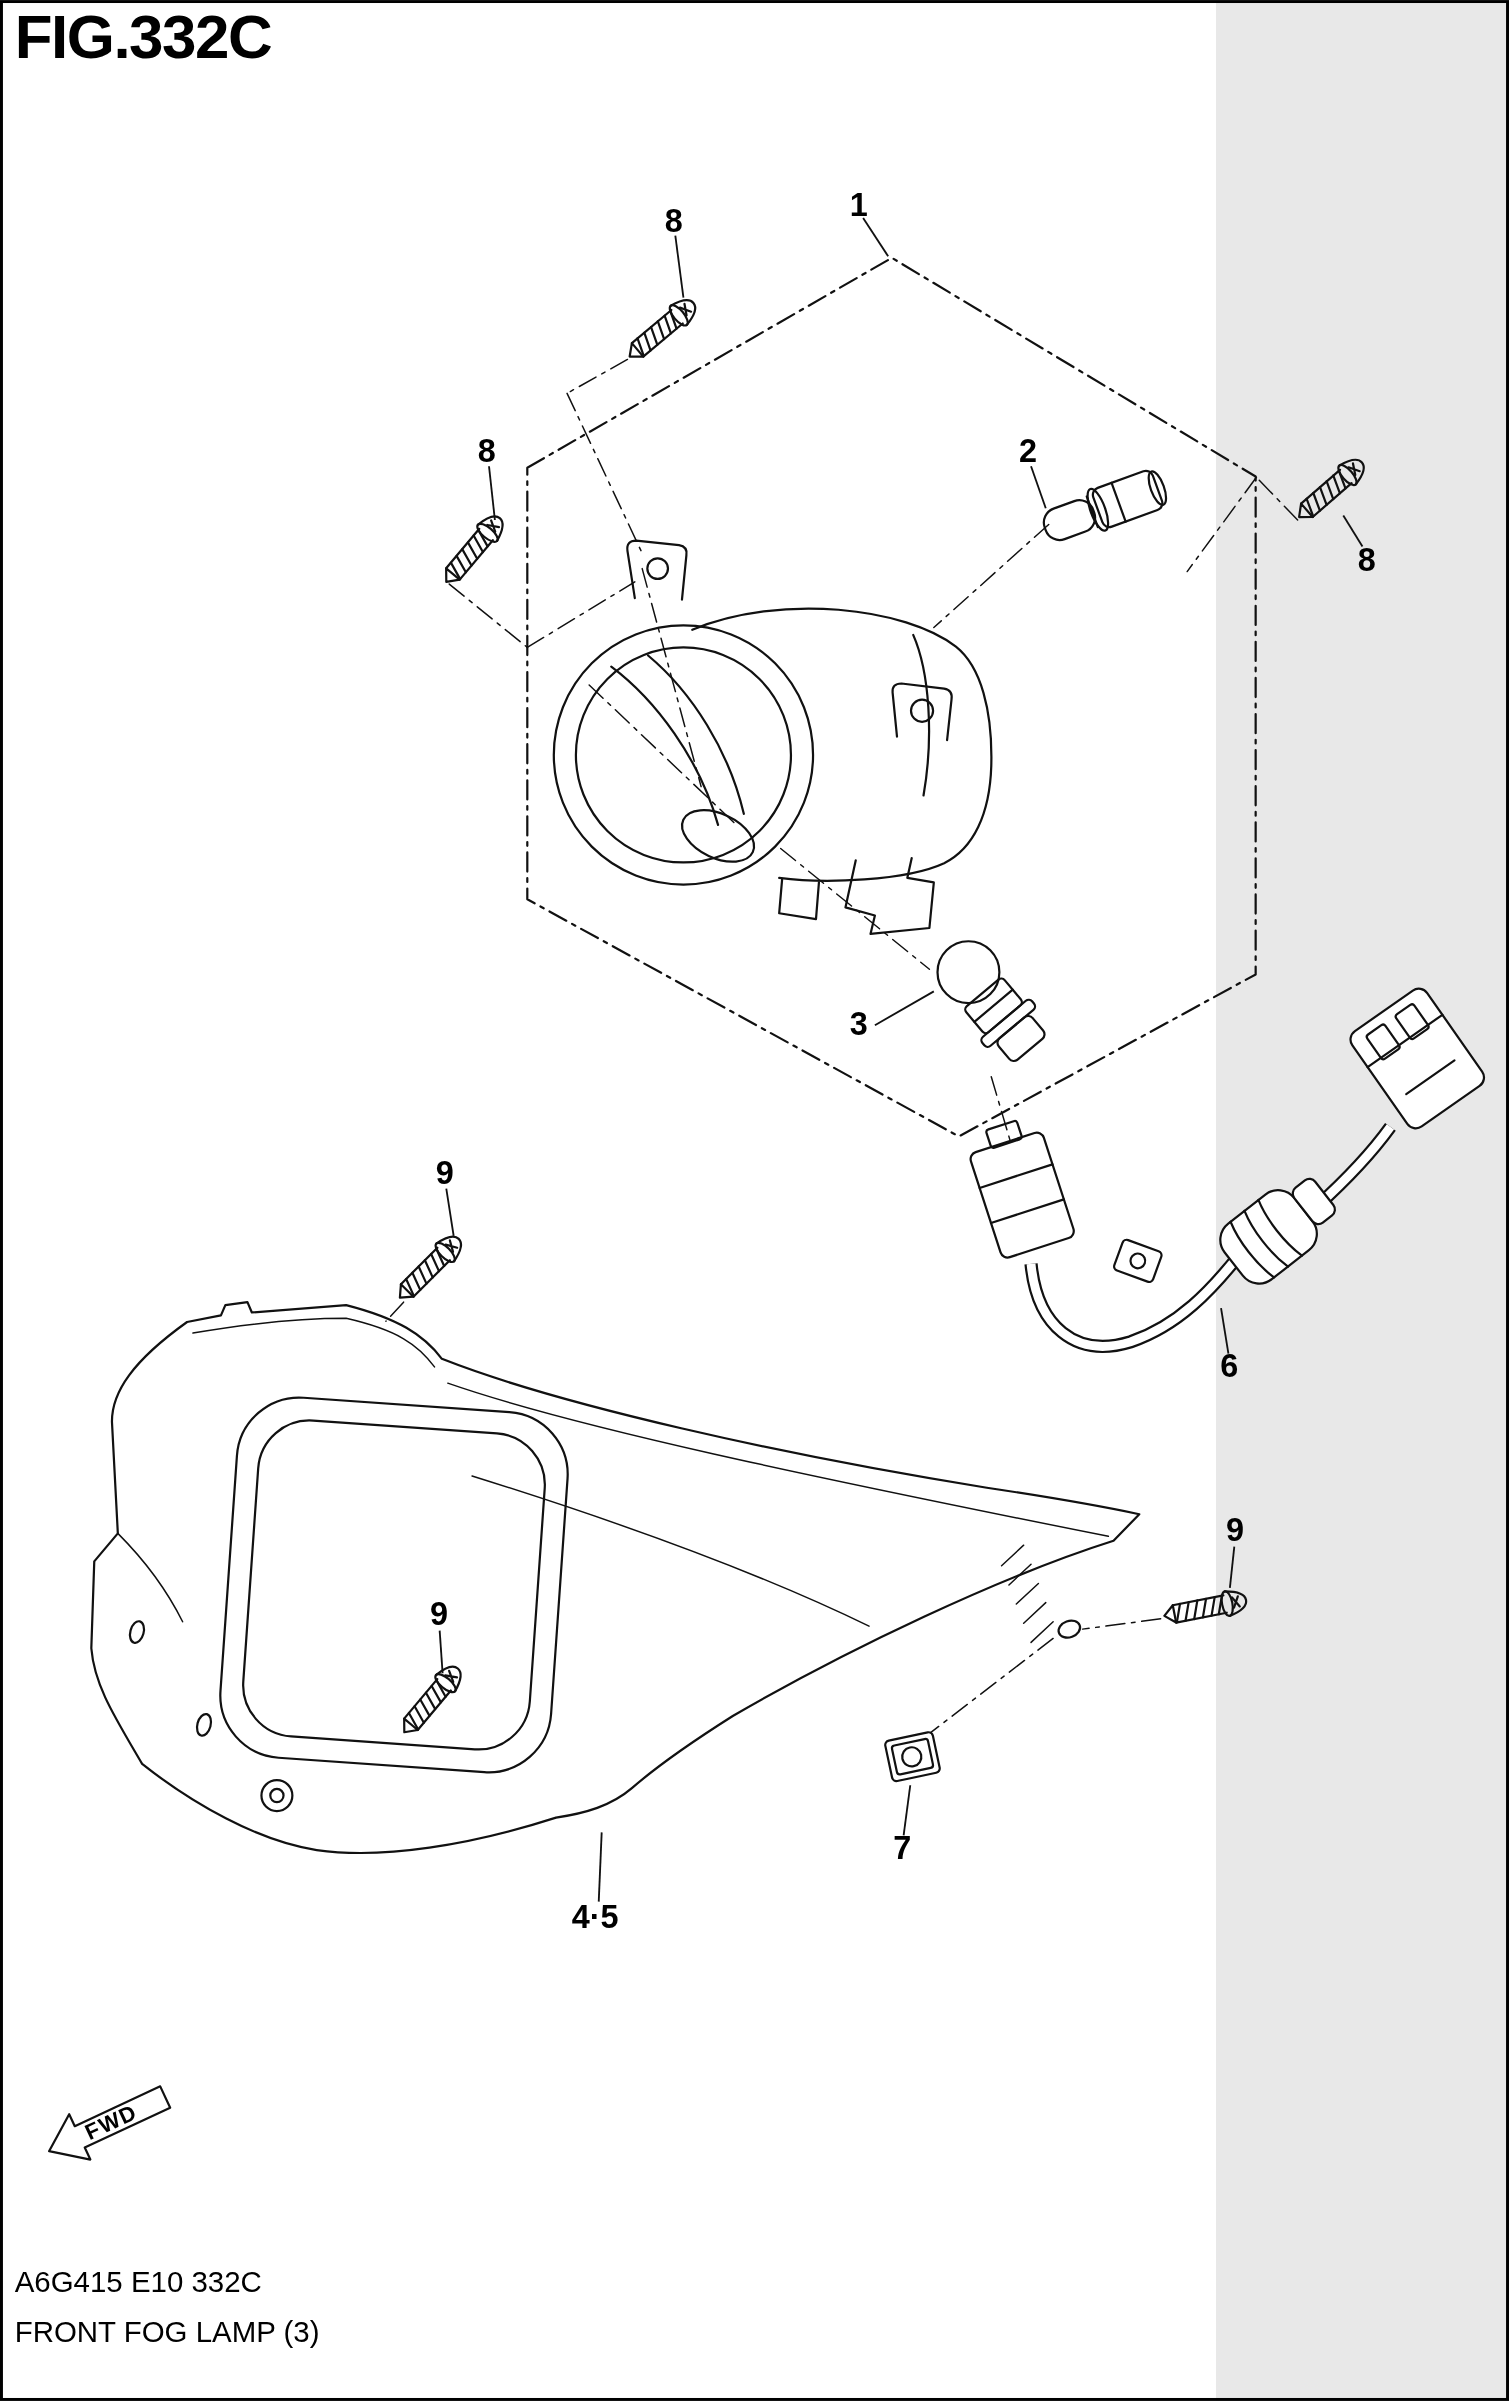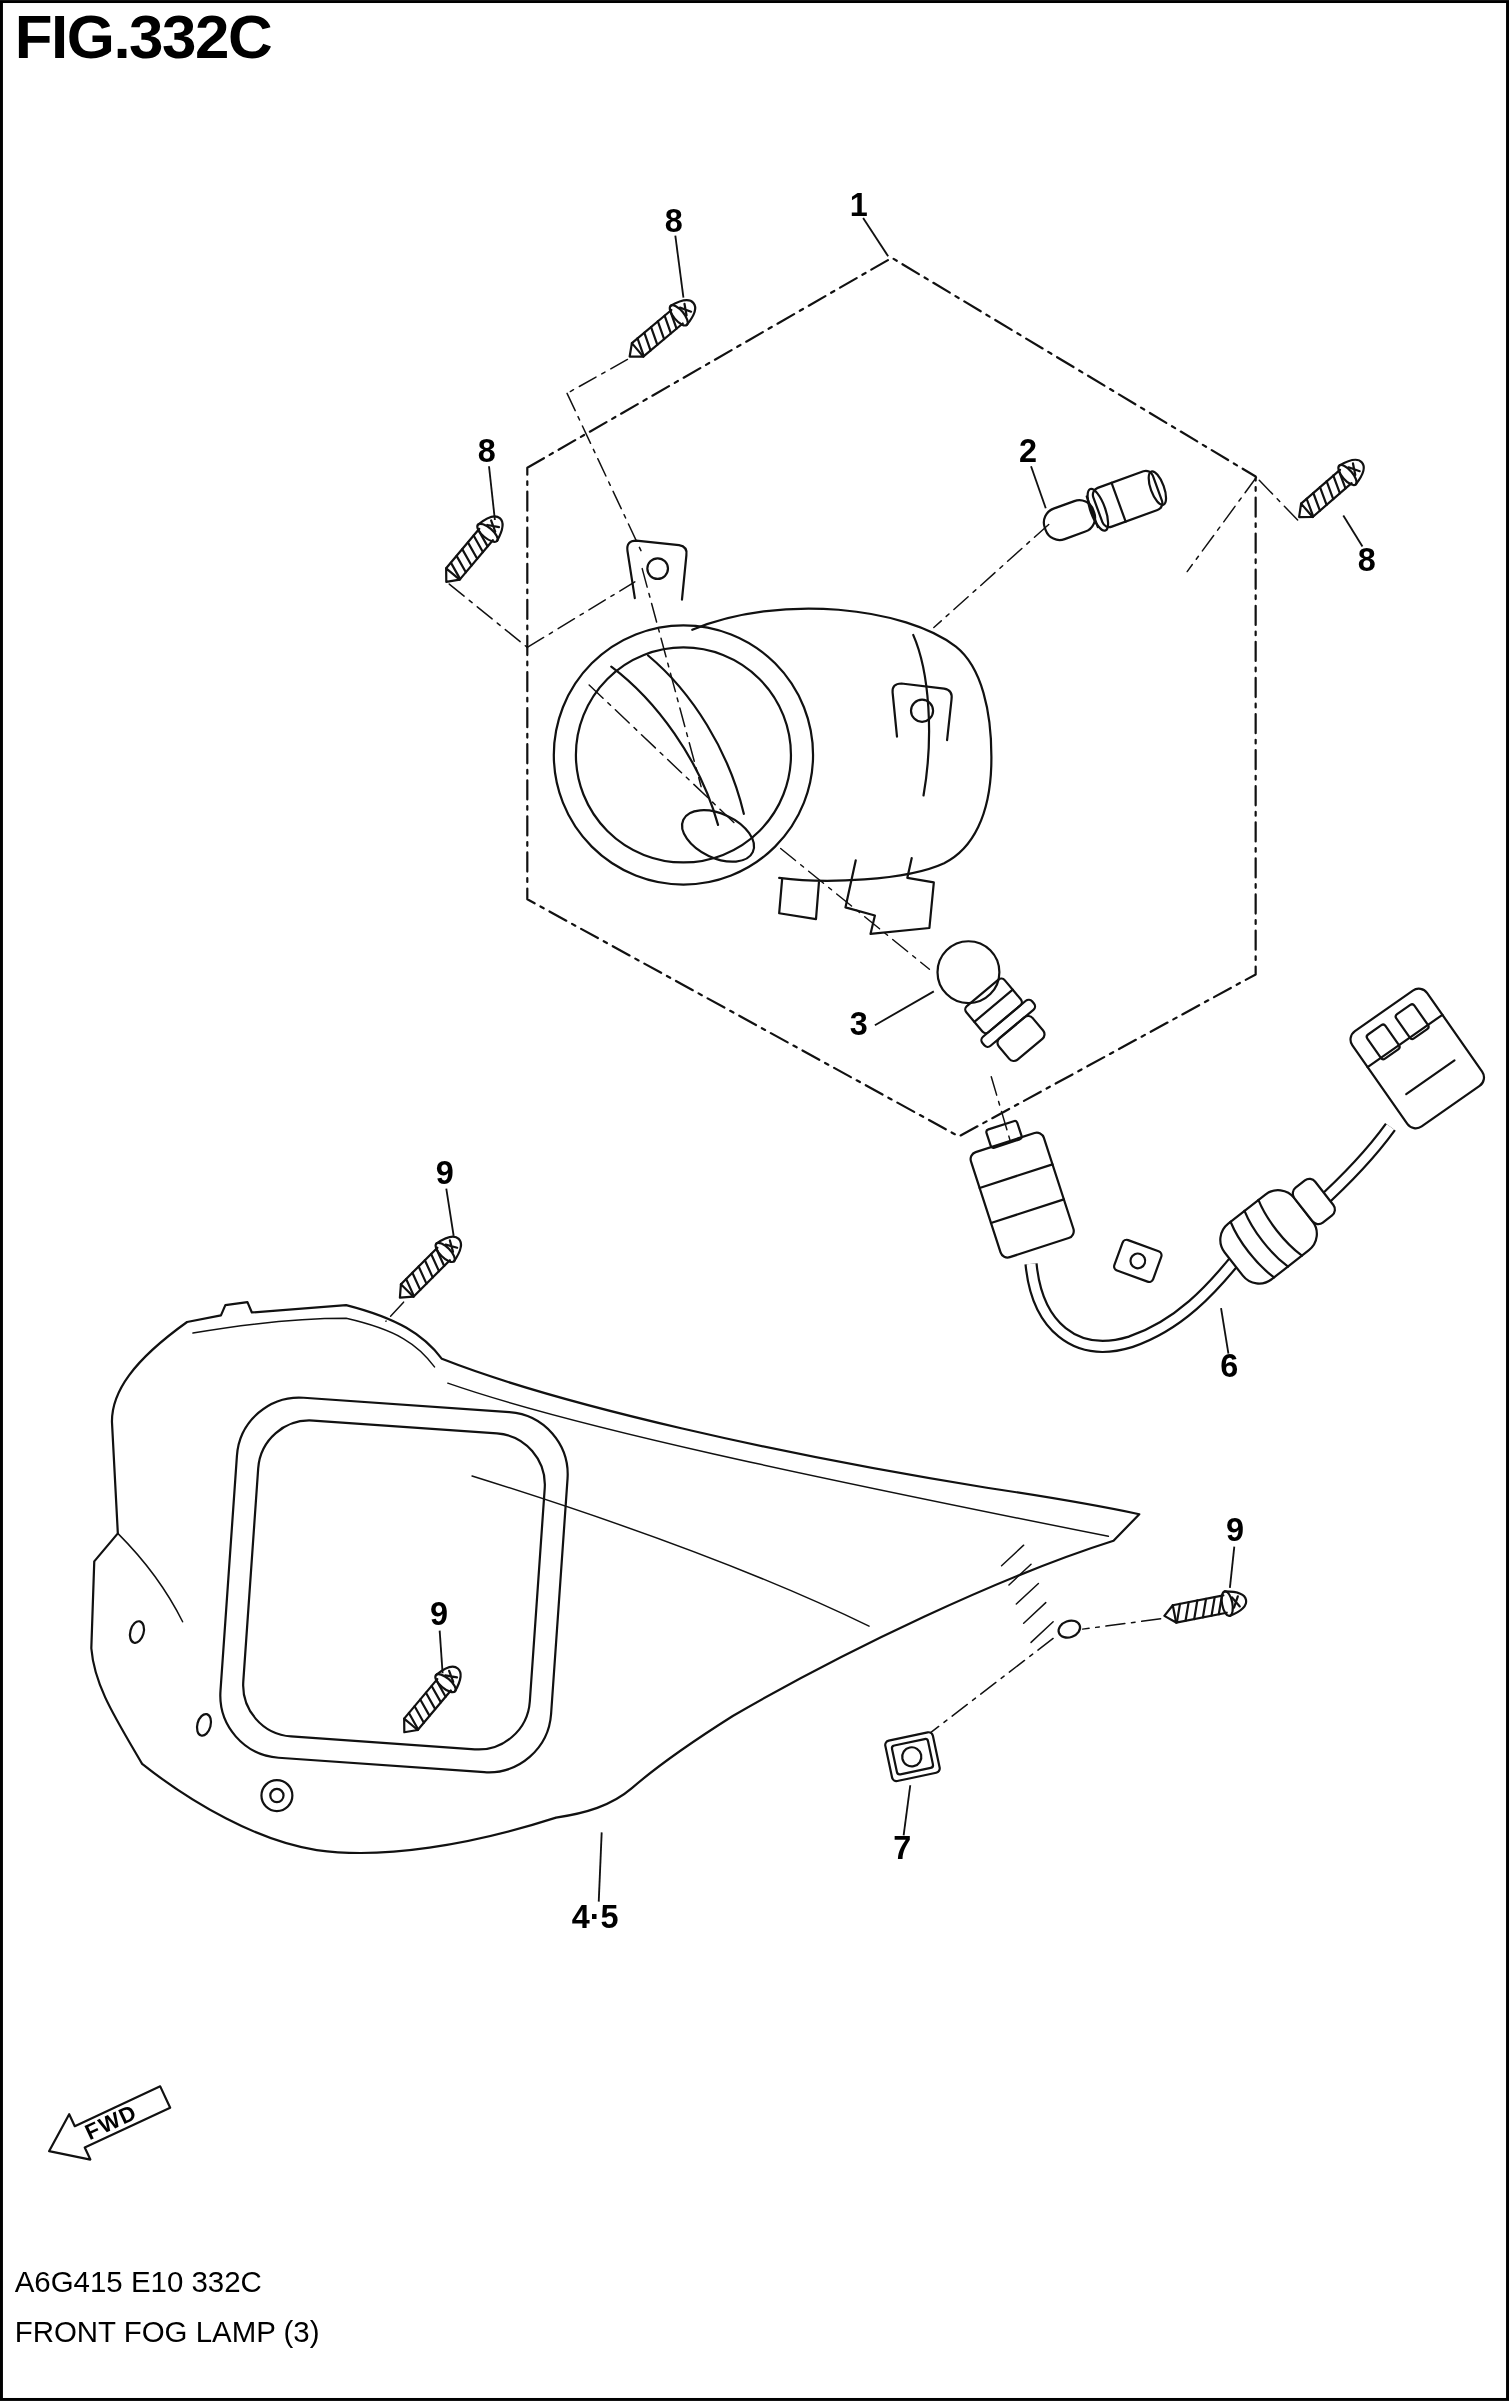--- a/index.html
+++ b/index.html
@@ -1,18 +1,18 @@
 <!DOCTYPE html>
 <html style="font-size:11.8px"><head>
 <meta charset="utf-8">
 <style>
   html,body { margin:0; padding:0; background:#e8e8e8; }
   .page {
     position:relative;
-    width:1509px; height:2401px;
+    width:1216px; height:2401px;
     background:#ffffff;
     font-family:"Liberation Sans", sans-serif;
   }
   svg { display:block; }
   .ln   { fill:none; stroke:#111111; stroke-width:3; stroke-linecap:round; stroke-linejoin:round; }
   .thin { stroke-width:2; }
   .dash { stroke-dasharray:26 9 5 9; }
   .lead { fill:none; stroke:#111111; stroke-width:2.5; }
   .tube-outer { fill:none; stroke:#111111; stroke-width:18; }
   .tube-inner { fill:none; stroke:#ffffff; stroke-width:12; }

